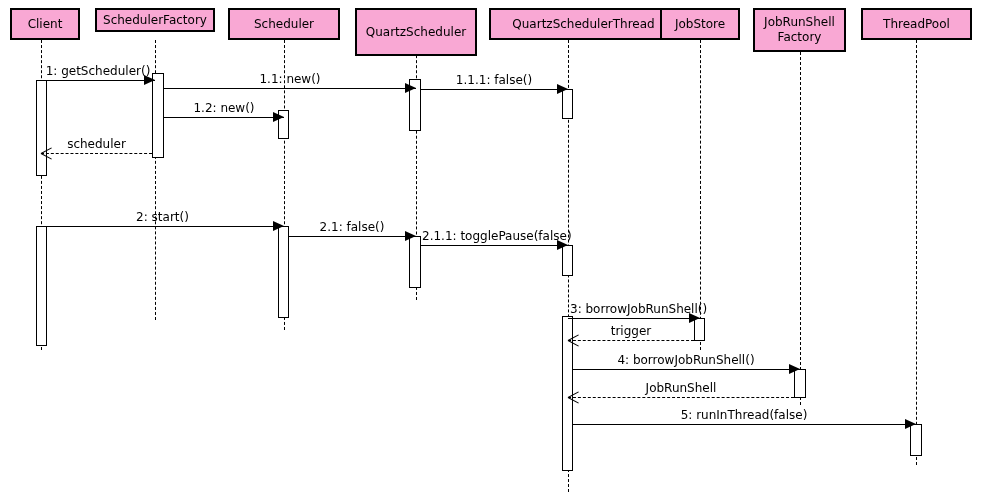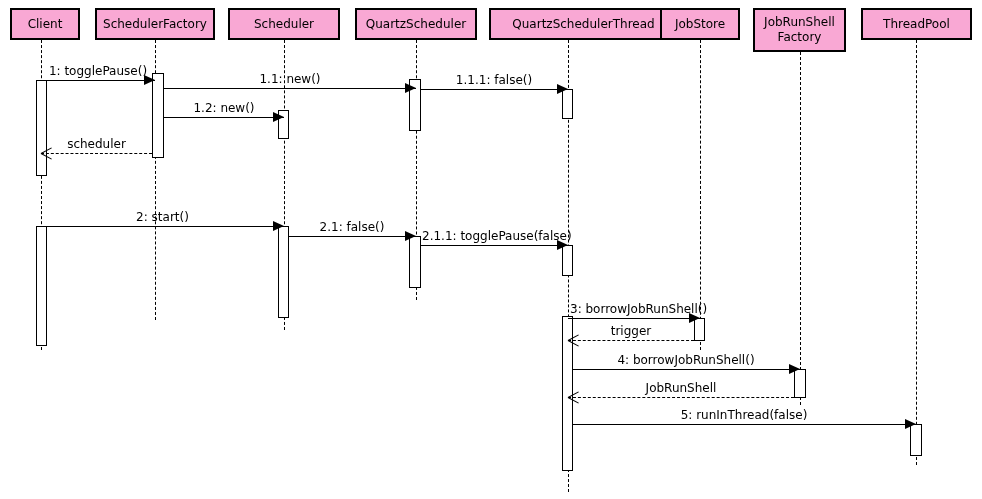--- a/index.html
+++ b/index.html
@@ -129,27 +129,27 @@
       <div class="lifeline-line" style="left: 416px; top: 40px; height: 260px;"></div>
       <div class="lifeline-line" style="left: 568px; top: 40px; height: 452px;"></div>
       <div class="lifeline-line" style="left: 700px; top: 40px; height: 310px;"></div>
       <div class="lifeline-line" style="left: 800px; top: 52px; height: 353px;"></div>
       <div class="lifeline-line" style="left: 916px; top: 40px; height: 425px;"></div>
     </div>
   <div id="participants-layer">
       <div class="participant-box" style="left: 10px; top: 8px; width: 70px; height: 32px;">
         <span class="participant-label">Client</span>
       </div>
-      <div class="participant-box" style="left: 95px; top: 8px; width: 120px; height: 32px;">
+      <div class="participant-box" style="left: 95px; top: 8px; width: 120px; height: 24px;">
         <span class="participant-label">SchedulerFactory</span>
       </div>
       <div class="participant-box" style="left: 228px; top: 8px; width: 112px; height: 32px;">
         <span class="participant-label">Scheduler</span>
       </div>
-      <div class="participant-box" style="left: 355px; top: 8px; width: 122px; height: 32px;">
+      <div class="participant-box" style="left: 355px; top: 8px; width: 122px; height: 48px;">
         <span class="participant-label">QuartzScheduler</span>
       </div>
       <div class="participant-box" style="left: 489px; top: 8px; width: 189px; height: 32px;">
         <span class="participant-label">QuartzSchedulerThread</span>
       </div>
       <div class="participant-box" style="left: 660px; top: 8px; width: 80px; height: 32px;">
         <span class="participant-label">JobStore</span>
       </div>
       <div class="participant-box" style="left: 753px; top: 8px; width: 93px; height: 44px;">
         <span class="participant-label">JobRunShell
@@ -171,21 +171,21 @@
       <div class="activation" style="left: 562px; top: 245px; width: 11px; height: 31px;"></div>
       <div class="activation" style="left: 562px; top: 316px; width: 11px; height: 155px;"></div>
       <div class="activation" style="left: 694px; top: 318px; width: 11px; height: 23px;"></div>
       <div class="activation" style="left: 794px; top: 369px; width: 12px; height: 29px;"></div>
       <div class="activation" style="left: 910px; top: 424px; width: 12px; height: 32px;"></div>
     </div>
   <div id="messages-layer">
       <div class="msg to-right" style="left: 41px; top: 80px; width: 114px;">
         <div class="msg-line"></div>
         <div class="arrow-solid"></div>
-        <div class="msg-label center">1: togglePause()</div>
+        <div class="msg-label center">1: getScheduler()</div>
       </div>
       <div class="msg to-right" style="left: 164px; top: 88px; width: 252px;">
         <div class="msg-line"></div>
         <div class="arrow-solid"></div>
         <div class="msg-label center">1.1: new()</div>
       </div>
       <div class="msg to-right" style="left: 420px; top: 89px; width: 148px;">
         <div class="msg-line"></div>
         <div class="arrow-solid"></div>
         <div class="msg-label center">1.1.1: false()</div>

